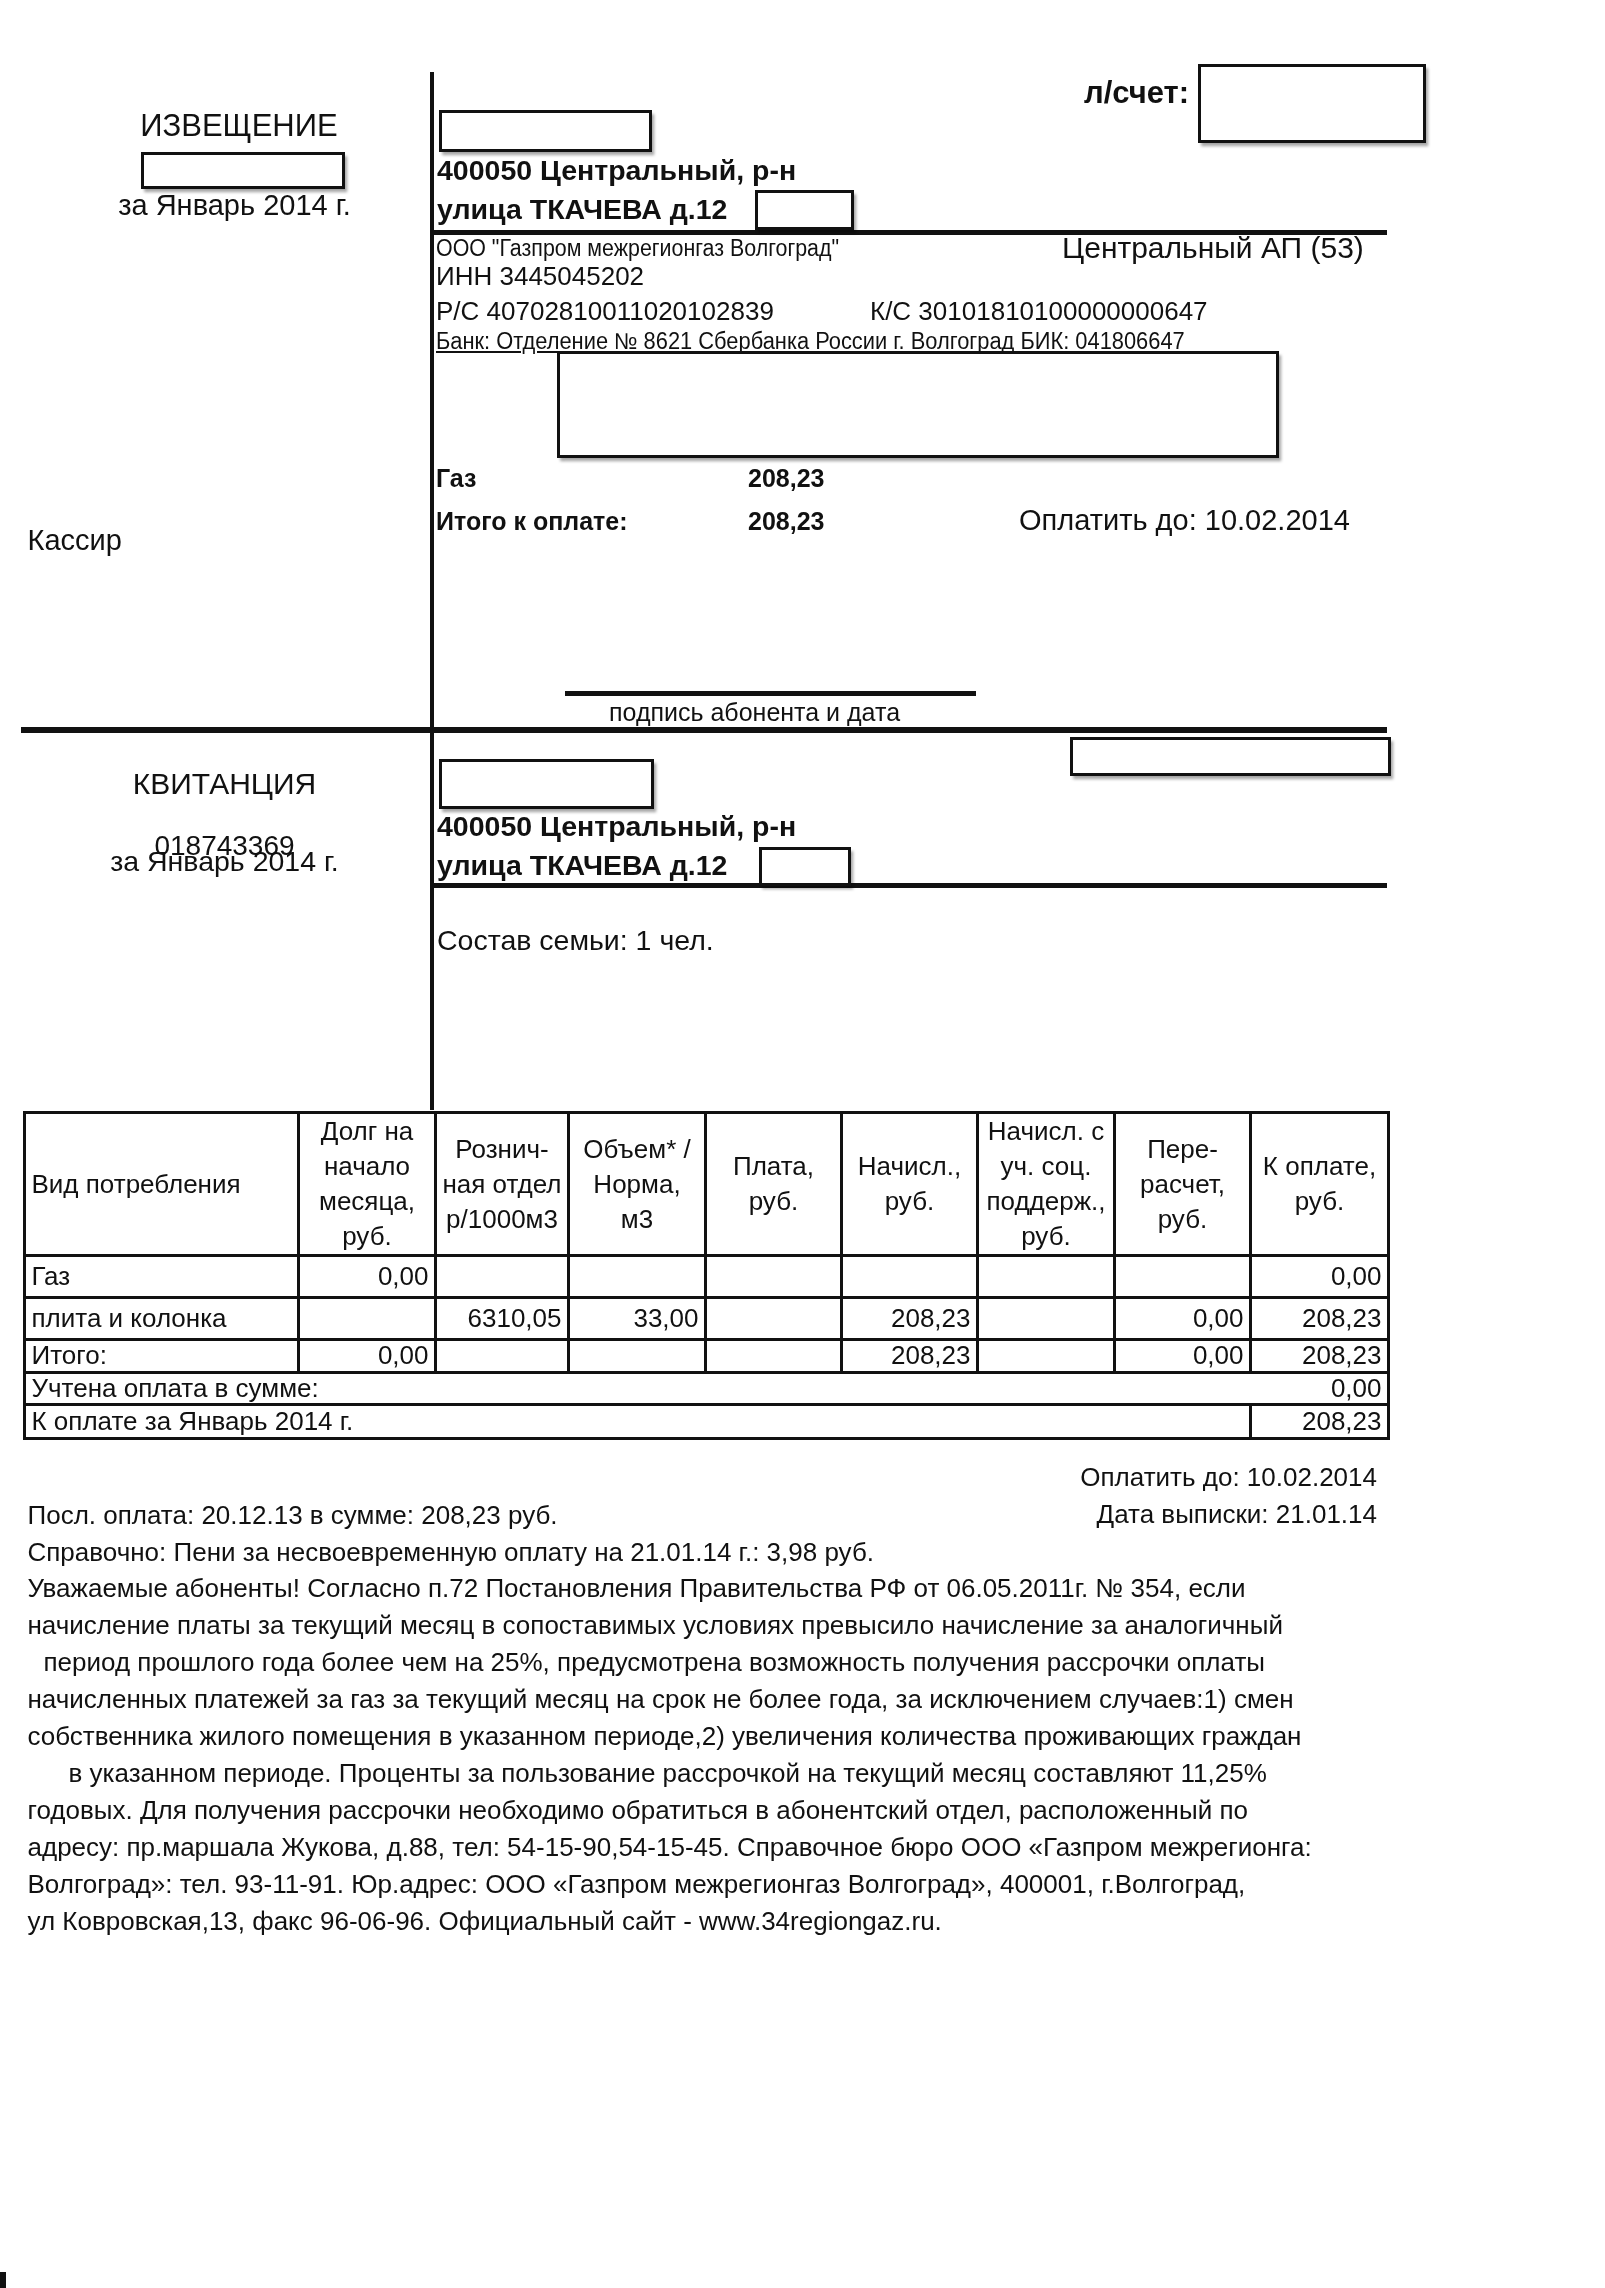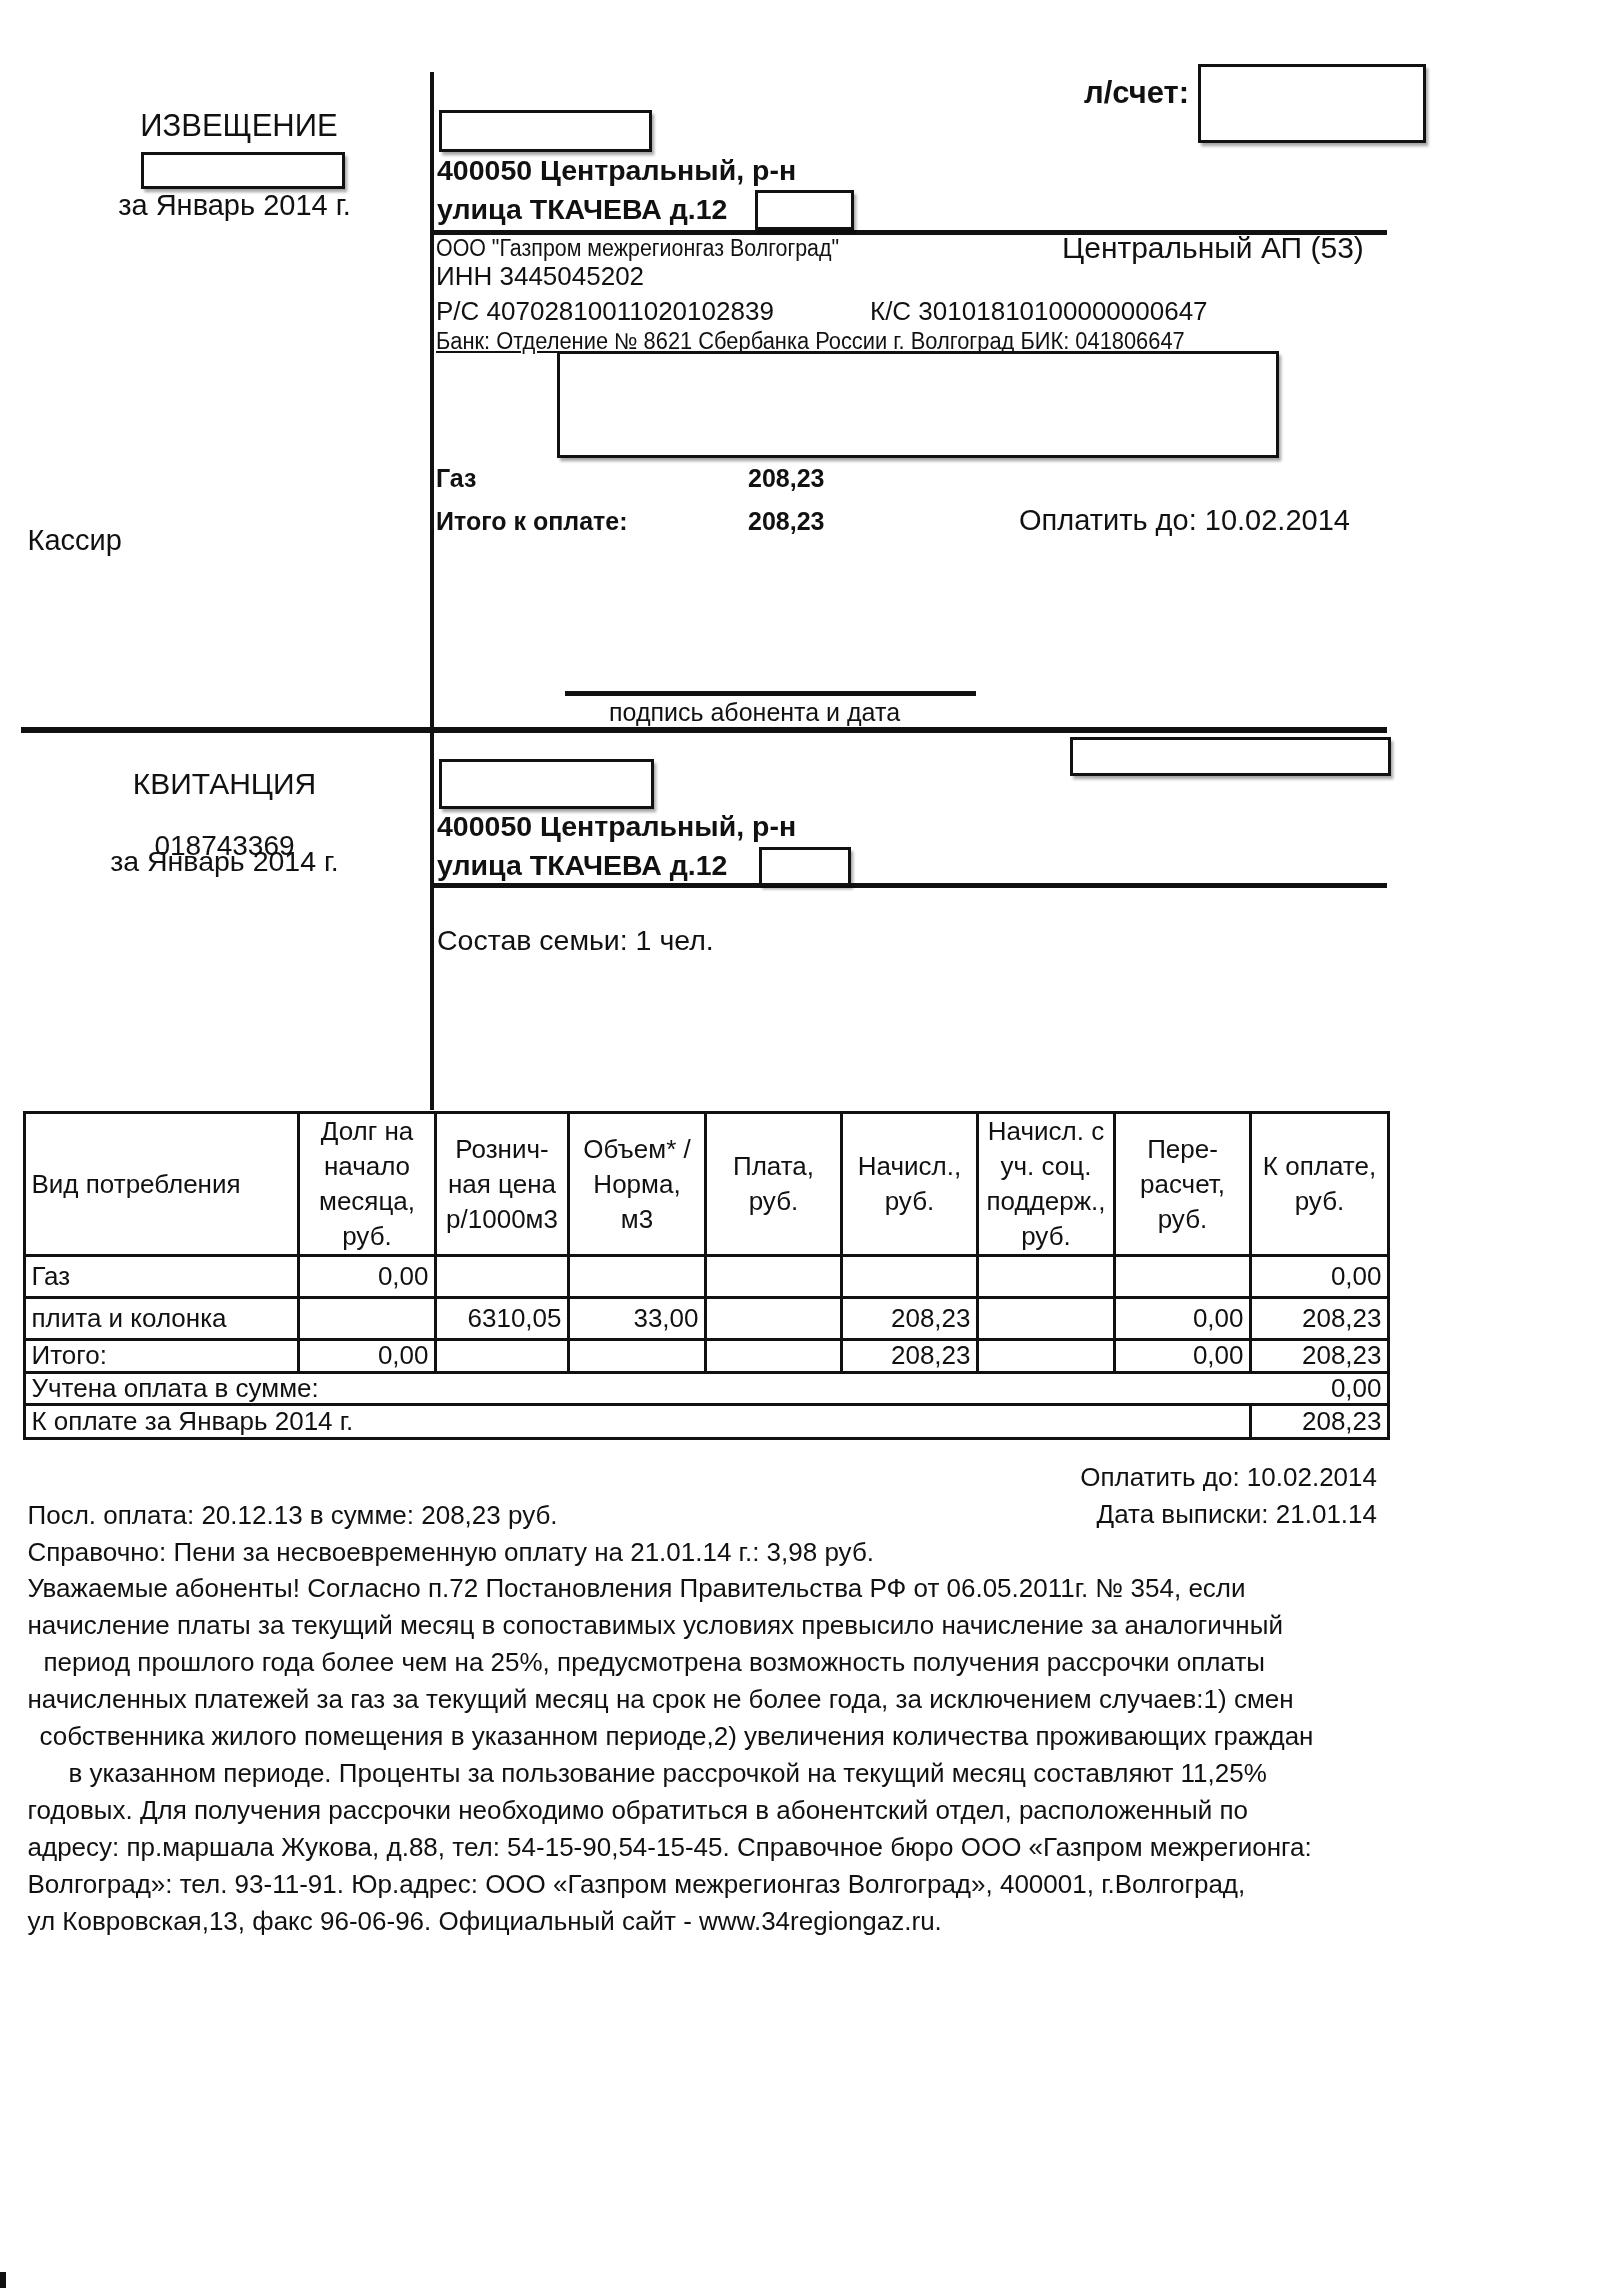--- a/index.html
+++ b/index.html
@@ -87,21 +87,21 @@
     <col style="width:136px">
       <col style="width:136px">
       <col style="width:137px">
       <col style="width:136px">
       <col style="width:138px">
   </colgroup>
   <tbody>
       <tr>
     <th class="lefth">Вид потребления</th>
     <th>Долг на начало месяца, руб.</th>
-    <th>Рознич- ная цена р/1000м3</th>
+    <th>Рознич- ная отдел р/1000м3</th>
     <th>Объем* / Норма, м3</th>
     <th>Плата, руб.</th>
     <th>Начисл., руб.</th>
     <th>Начисл. с уч. соц. поддерж., руб.</th>
     <th>Пере- расчет, руб.</th>
     <th>К оплате, руб.</th>
   </tr>
   <tr class="r-gas" style="font-weight:bold;">
     <td class="b">Газ</td>
     <td class="num b">0,00</td>
@@ -149,20 +149,20 @@
 <div class="abs right" style="left:918px; top:1462px; width:459px; font-size:26px;">Оплатить до: 10.02.2014</div>
 <div class="abs right" style="left:918px; top:1499px; width:459px; font-size:26px;">Дата выписки: 21.01.14</div>
 <div class="foot" style="top:1497px;">Посл. оплата: 20.12.13 в сумме: 208,23 руб.</div>
 <div class="foot" style="top:1534px;">Справочно: Пени за несвоевременную оплату на 21.01.14 г.: 3,98 руб.</div>
 
 <div style="position:absolute; left:27.5px; top:1570px;">
   <div class="foot" style="position:relative; left:0;">Уважаемые абоненты! Согласно п.72 Постановления Правительства РФ от 06.05.2011г. № 354, если</div>
   <div class="foot" style="position:relative; left:0;">начисление  платы за текущий месяц  в сопоставимых условиях превысило начисление за аналогичный</div>
   <div class="foot" style="position:relative; left:16px;">период прошлого года более чем на 25%, предусмотрена возможность получения рассрочки оплаты</div>
   <div class="foot" style="position:relative; left:0;">начисленных платежей за газ за текущий месяц на срок не более года, за исключением случаев:1) смен</div>
-  <div class="foot" style="position:relative; left:0;margin-left:12px;">собственника жилого помещения в указанном периоде,2) увеличения количества проживающих граждан</div>
+  <div class="foot" style="position:relative; left:0;">собственника жилого помещения в указанном периоде,2) увеличения количества проживающих граждан</div>
   <div class="foot" style="position:relative; left:0;margin-left:41px;">в указанном периоде. Проценты за пользование рассрочкой на текущий месяц составляют 11,25%</div>
   <div class="foot" style="position:relative; left:0;">годовых. Для получения рассрочки необходимо обратиться в абонентский отдел, расположенный по</div>
   <div class="foot" style="position:relative; left:0;">адресу: пр.маршала Жукова, д.88, тел: 54-15-90,54-15-45. Справочное бюро ООО «Газпром межрегионга:</div>
   <div class="foot" style="position:relative; left:0;">Волгоград»: тел. 93-11-91. Юр.адрес: ООО «Газпром межрегионгаз Волгоград», 400001, г.Волгоград,</div>
   <div class="foot" style="position:relative; left:0;">ул Ковровская,13, факс 96-06-96. Официальный сайт - www.34regiongaz.ru.</div>
 </div>
 
 
 </body></html>

